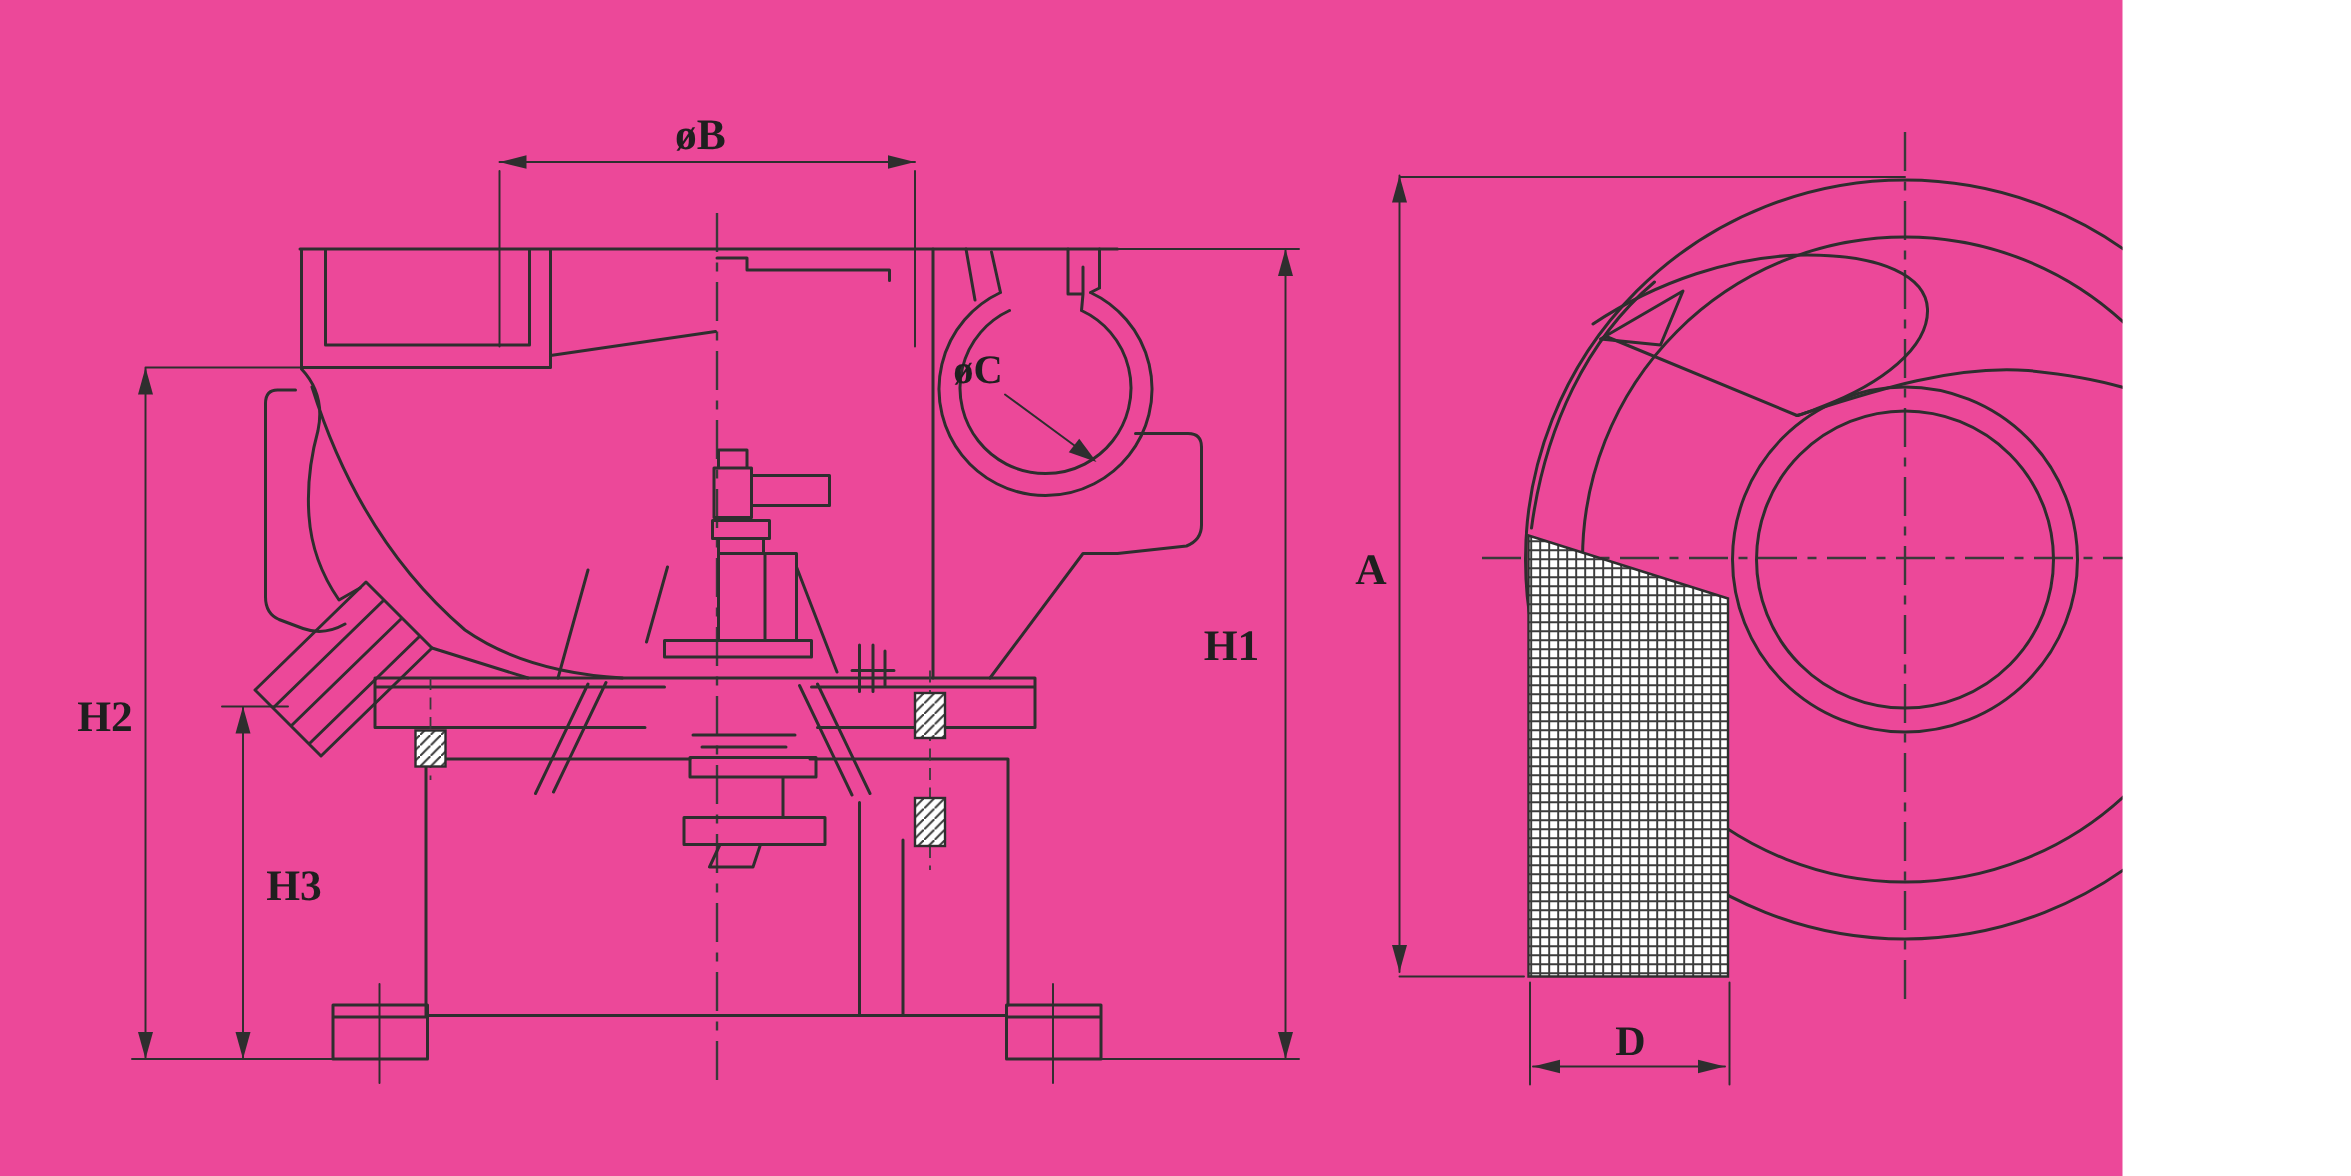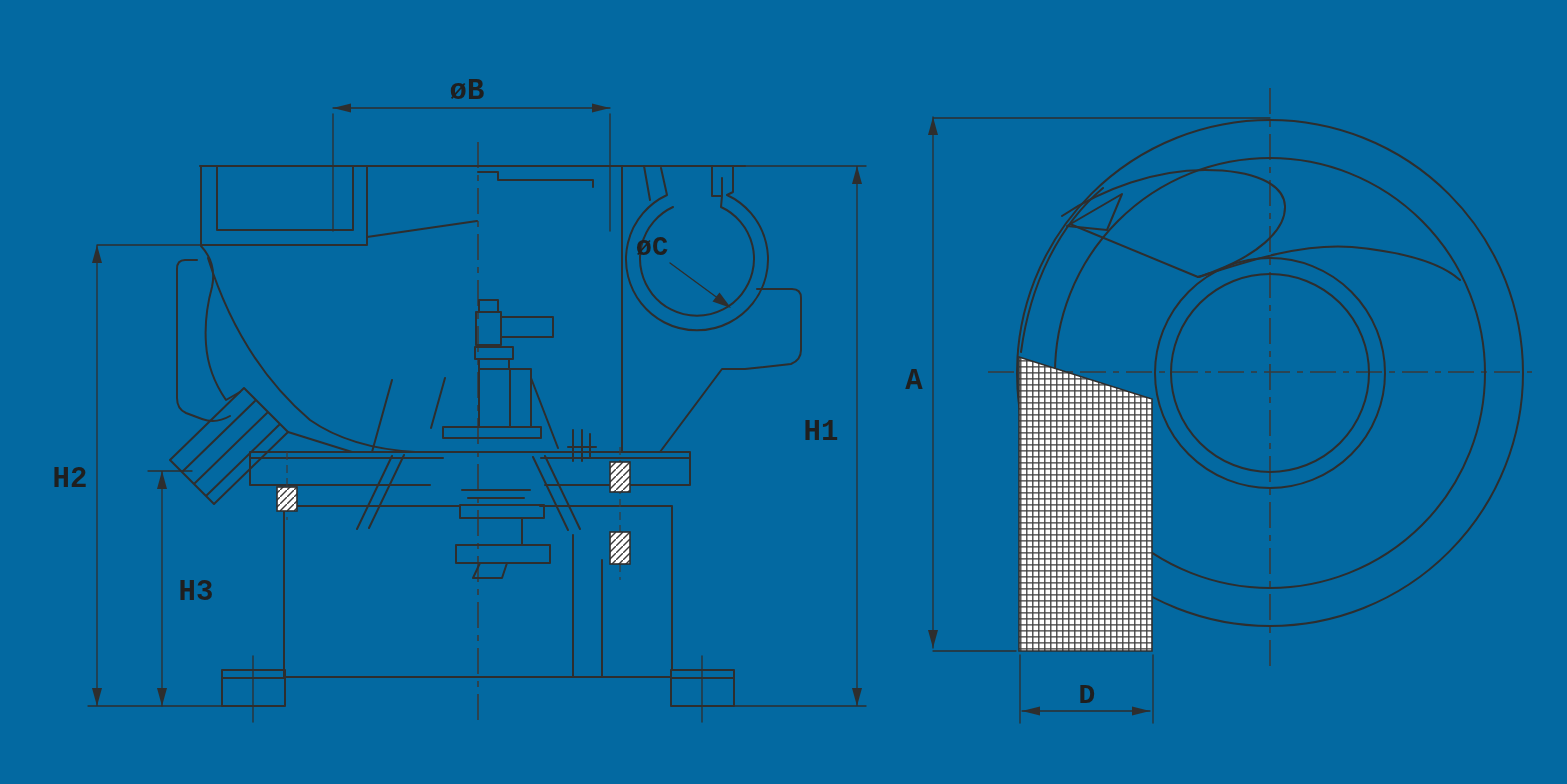--- a/index.html
+++ b/index.html
@@ -1,20 +1,20 @@
 <!DOCTYPE html>
 <html><head>
 <meta charset="utf-8">
 <style>
   html,body{margin:0;padding:0;background:#ffffff;}
   .stage{
     position:relative;
-    width:1567px;height:784px;
-    background:#0369a1;
-    font-family:Liberation Mono, monospace;
+    width:1415px;height:784px;
+    background:#ec4899;
+    font-family:Liberation Serif, serif;
     overflow:hidden;
   }
   svg{position:absolute;left:0;top:0;display:block;}
   .outline{fill:none;stroke:#2e2e2e;stroke-width:2;stroke-linejoin:round;stroke-linecap:round;}
   .thin{fill:none;stroke:#2e2e2e;stroke-width:1.3;stroke-linecap:round;}
   .dash-center{fill:none;stroke:#3a3a3a;stroke-width:1.6;stroke-dasharray:26 7 6 7;}
   .dash-bolt{fill:none;stroke:#3a3a3a;stroke-width:1.2;stroke-dasharray:8 5;}
   .arrow{fill:#2e2e2e;stroke:none;}
   .dimtext{fill:#1f1f1f;font-weight:bold;font-size:29px;text-anchor:middle;}
   .hatchrect{stroke:#2e2e2e;stroke-width:1.6;}

